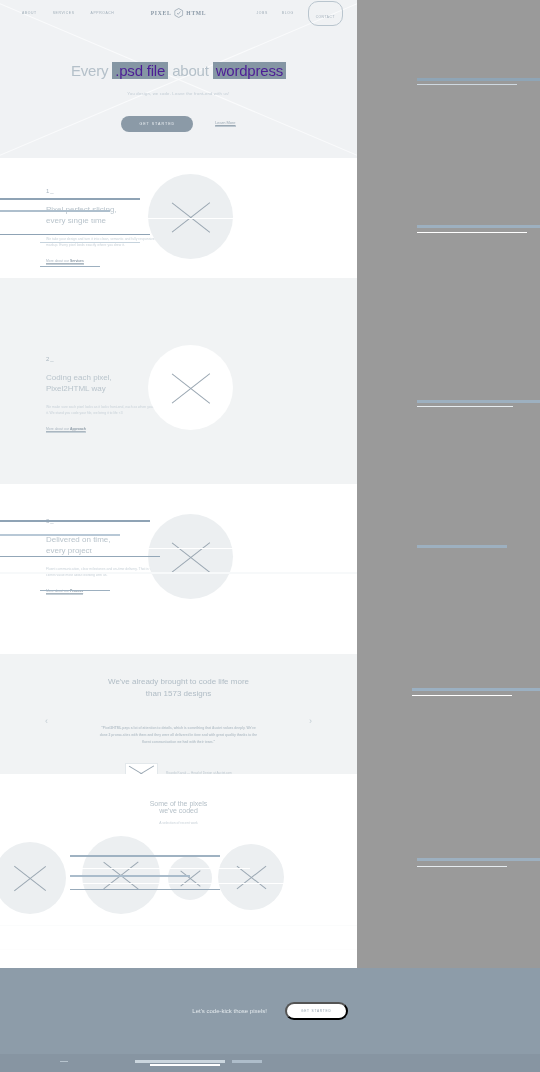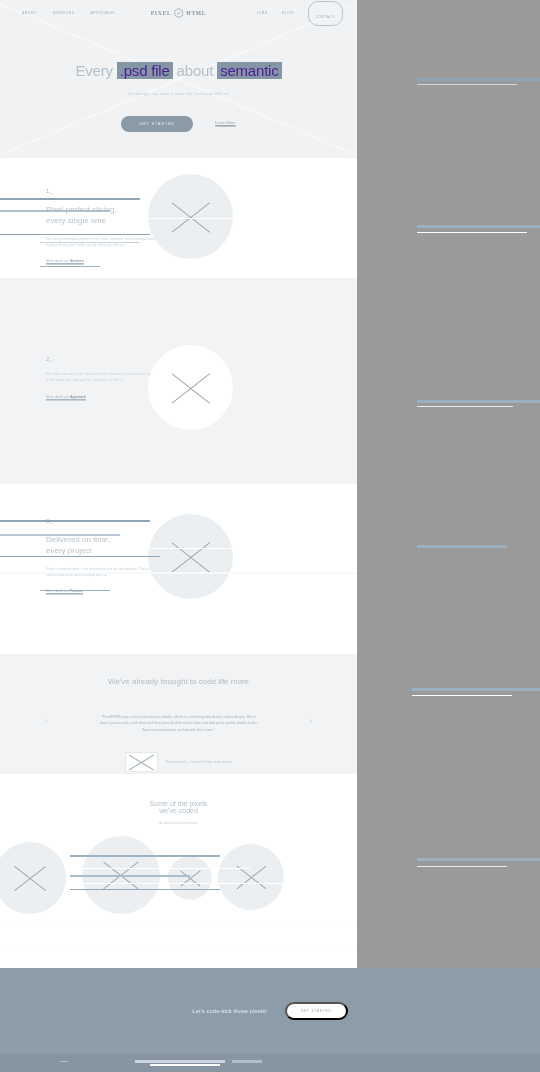--- a/index.html
+++ b/index.html
@@ -119,21 +119,21 @@
           <span>CONTACT</span>
         </div>
       </div>
     </nav>
 
     <div class="hero-body">
       <h1 class="hero-title">
         <span>Every</span>
         <span class="hl">.psd file</span>
         <span>about</span>
-        <span class="hl">semantic</span>
+        <span class="hl">wordpress</span>
       </h1>
       <div class="hero-sub">You design, we code. Leave the front-end with us!</div>
       <div class="hero-btns">
         <button class="btn-primary">GET STARTED</button>
         <a class="btn-link" href="#">Learn More</a>
       </div>
     </div>
 
     <div class="glitch">
       
@@ -155,20 +155,22 @@
       <div class="sl" style="left:0;top:76px;width:150px;background:#8fa3b5;"></div>
       <div class="sl" style="left:40px;top:84px;width:100px;background:#c6d3dd;"></div>
       <div class="sl" style="left:40px;top:108px;width:60px;background:#9db0c0;"></div>
       <div class="sl" style="left:0;top:60px;width:357px;background:#ffffff;"></div>
     </div>
   </section>
 
   <section class="sect sect-gray" style="top:312px;height:150px;">
     <div class="txtcol" style="top:44px;">
       <div class="num">2_</div>
+      <h2 class="sh" style="white-space:pre-line;">Coding each pixel,
+Pixel2HTML way</h2>
       <div class="para">We make sure each pixel looks as it looks front-end, each as when you design it. We stand you code your file, we bring it to life &lt;3</div>
       <a class="more" href="#"><span>More about our </span><b>Approach</b></a>
     </div>
     <div class="circ" style="left:148px;top:33px;width:85px;height:85px;background:#fff;"></div>
   </section>
 
   <section class="sect sect-white" style="top:484px;height:184px;">
     <div class="txtcol" style="top:34px;">
       <div class="num">3_</div>
       <h2 class="sh" style="white-space:pre-line;">Delivered on time,
@@ -183,20 +185,21 @@
       <div class="sl" style="left:0;top:64px;width:357px;background:#ffffff;"></div>
       <div class="sl" style="left:0;top:72px;width:160px;background:#93a7b8;"></div>
       <div class="sl" style="left:40px;top:106px;width:70px;background:#9db0c0;"></div>
       <div class="sl" style="left:0;top:88px;width:357px;background:#f7f9fa;height:2px;"></div>
     </div>
   </section>
 
   <section class="sect" id="testi" style="top:654px;height:152px;">
     <div class="testi-h">
       <div>We've already brought to code life more</div>
+      <div>than 1573 designs</div>
     </div>
     <div class="arrow l">‹</div>
     <div class="arrow r">›</div>
     <div class="quote">"Pixel2HTML pays a lot of attention to details, which is something that Auctet values deeply. We've done 2 promo-sites with them and they were all delivered in time and with great quality thanks to the fluent communication we had with their team."</div>
     <div class="author">
       <div class="avatar"></div>
       <div class="author-name">Ricardo Kozak — Head of Design at Auctet.com</div>
     </div>
     <div class="dots">
       <span class="dot"></span>

